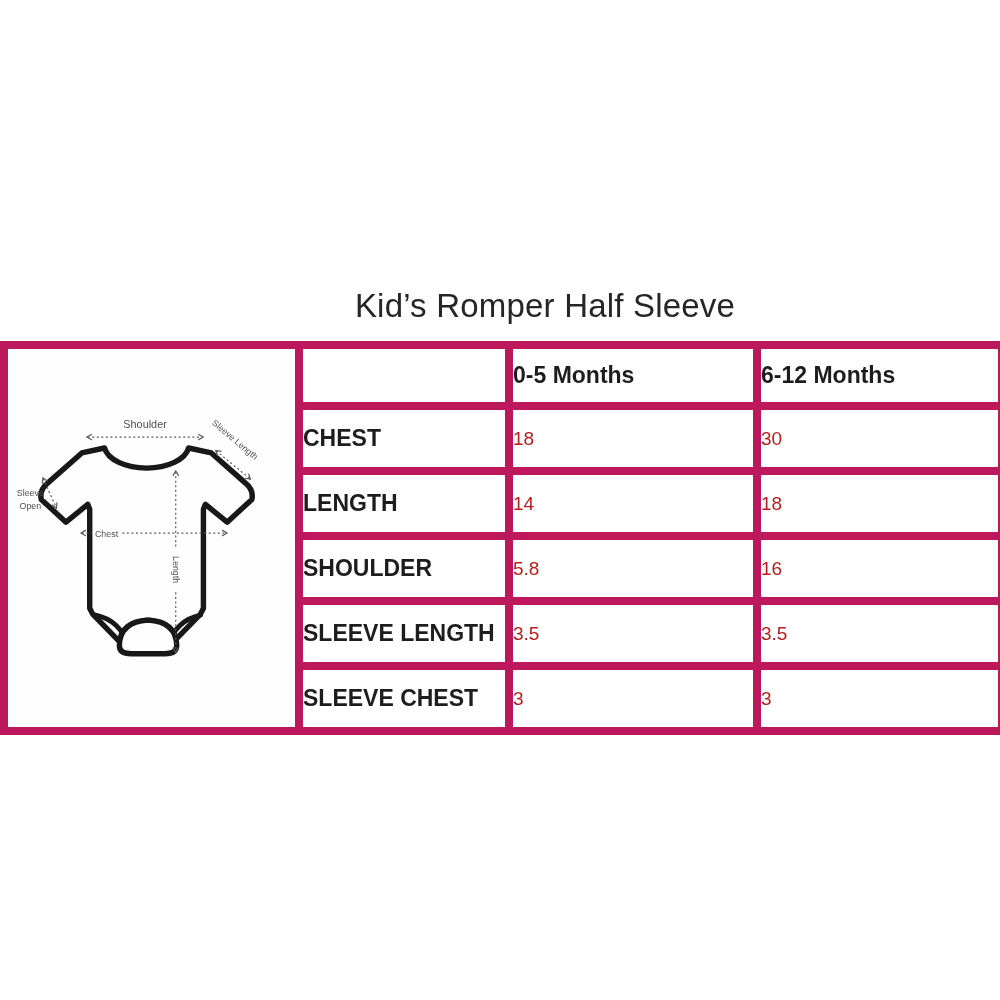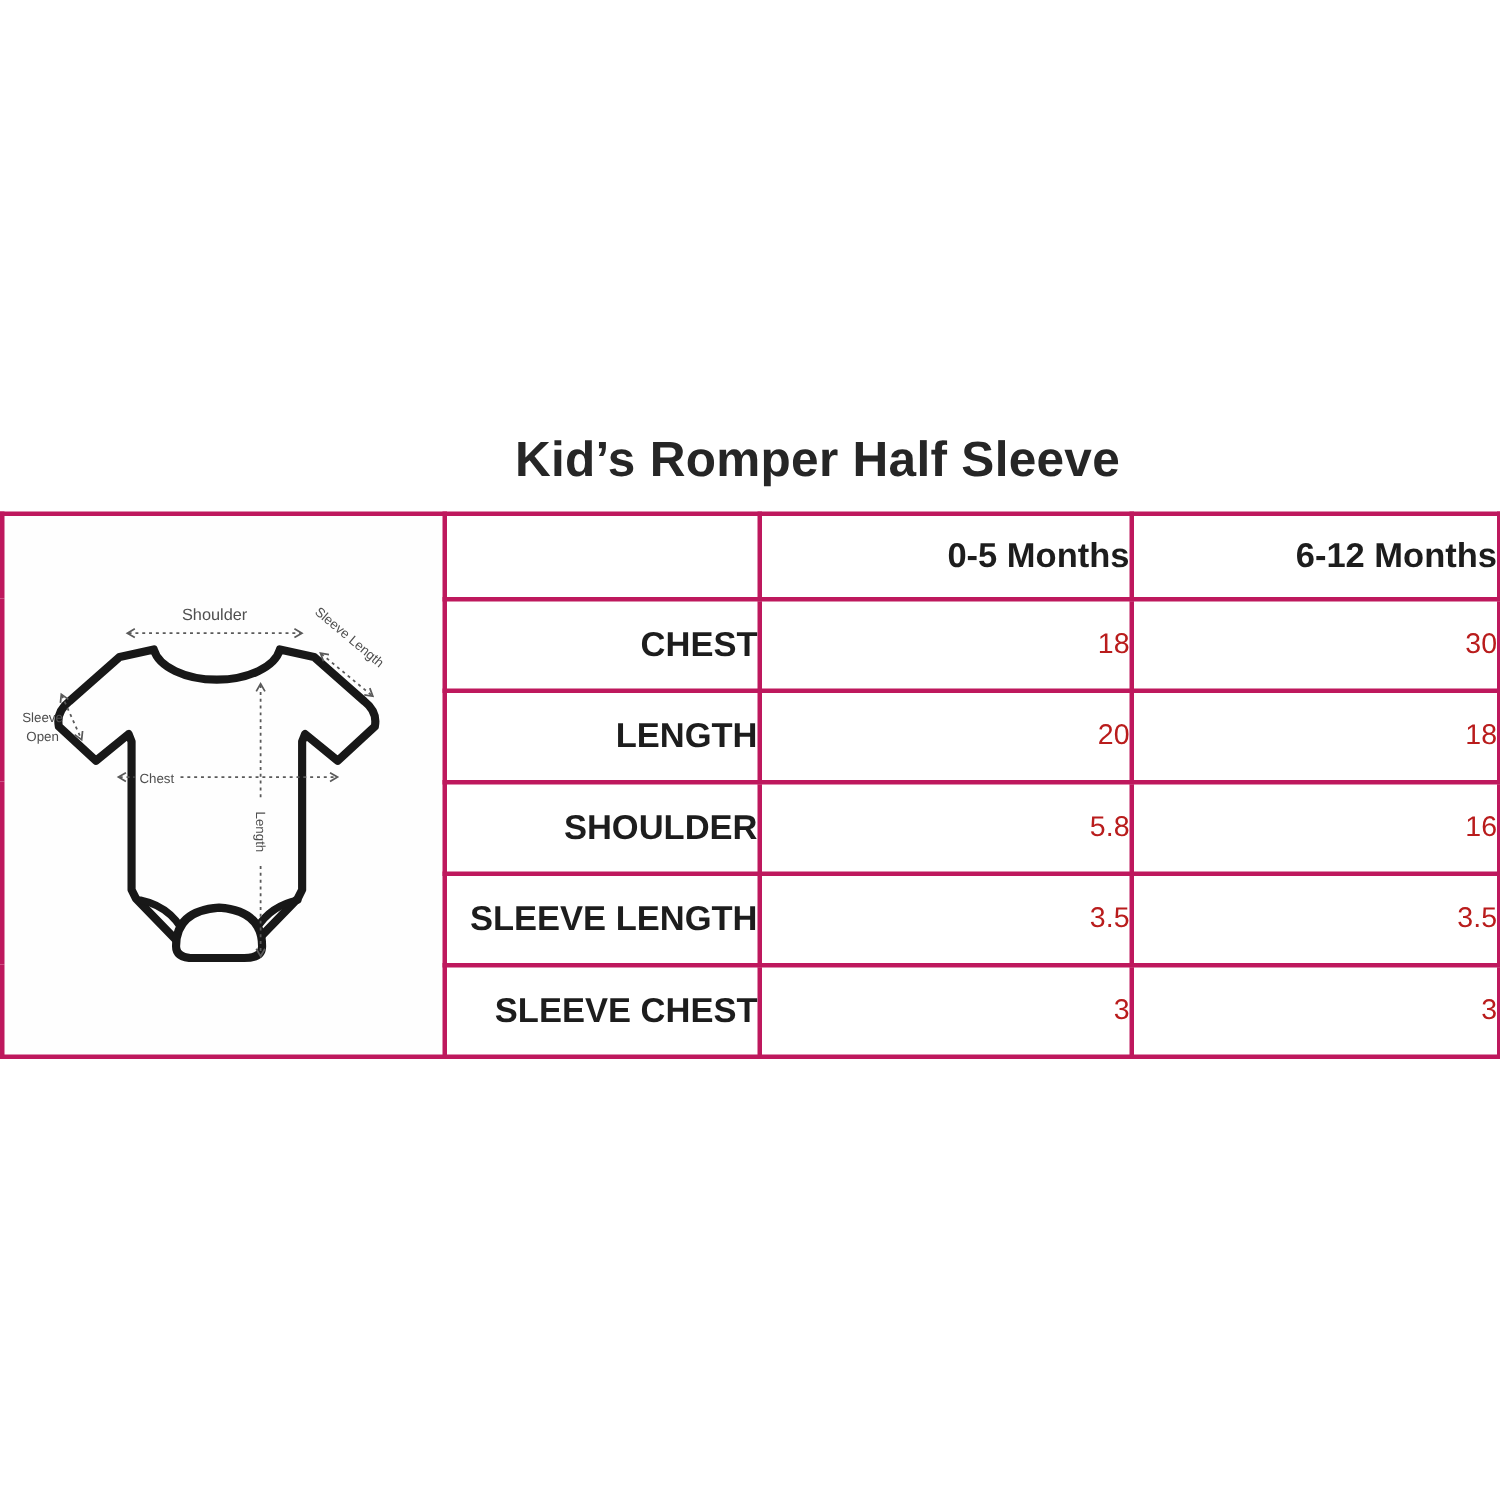--- a/index.html
+++ b/index.html
@@ -2,30 +2,30 @@
 <html><head>
 <meta charset="utf-8">
 <style>
   html,body{margin:0;padding:0;}
   body{
     width:1000px;height:1000px;background:#ffffff;position:relative;
     font-family:"Liberation Sans",sans-serif;overflow:hidden;
   }
   .page-title{
     position:absolute;top:287px;left:90px;width:910px;
-    text-align:center;font-size:33px;font-weight:bold;color:#262626;
+    text-align:center;font-size:33px;font-weight:normal;color:#262626;
     letter-spacing:0.2px;
   }
   table.size-table{
     position:absolute;top:341px;left:0;
     width:998px;border-collapse:collapse;table-layout:fixed;
     background:#ffffff;
   }
   table.size-table td,table.size-table th{
-    border:3px solid #be185d;padding:0;text-align:right;vertical-align:middle;
+    border:8px solid #be185d;padding:0;text-align:left;vertical-align:middle;
   }
   .diagram-cell{background:#fefefe;}
   .hdr-cell{height:53px;font-size:23px;font-weight:bold;color:#1d1d1d;}
   .label-cell{height:57px;font-size:23px;font-weight:bold;color:#1d1d1d;}
   .value-cell{font-size:19px;font-weight:normal;color:#b91c1c;}
   svg text{font-family:"Liberation Sans",sans-serif;fill:#4f4f4f;}
   .ann-line{stroke:#5a5a5a;stroke-width:1.2;fill:none;stroke-dasharray:2 2.6;}
   .garment{stroke:#181818;stroke-width:5.5;fill:#fefefe;stroke-linejoin:round;stroke-linecap:round;}
   .garment-line{stroke:#181818;stroke-width:5;fill:none;stroke-linecap:round;}
 </style>
@@ -86,21 +86,21 @@
     </tr>
 
     <tr>
       <th class="label-cell">CHEST</th>
       <td class="value-cell">18</td>
       <td class="value-cell">30</td>
     </tr>
 
     <tr>
       <th class="label-cell">LENGTH</th>
-      <td class="value-cell">20</td>
+      <td class="value-cell">14</td>
       <td class="value-cell">18</td>
     </tr>
 
     <tr>
       <th class="label-cell">SHOULDER</th>
       <td class="value-cell">5.8</td>
       <td class="value-cell">16</td>
     </tr>
 
     <tr>

